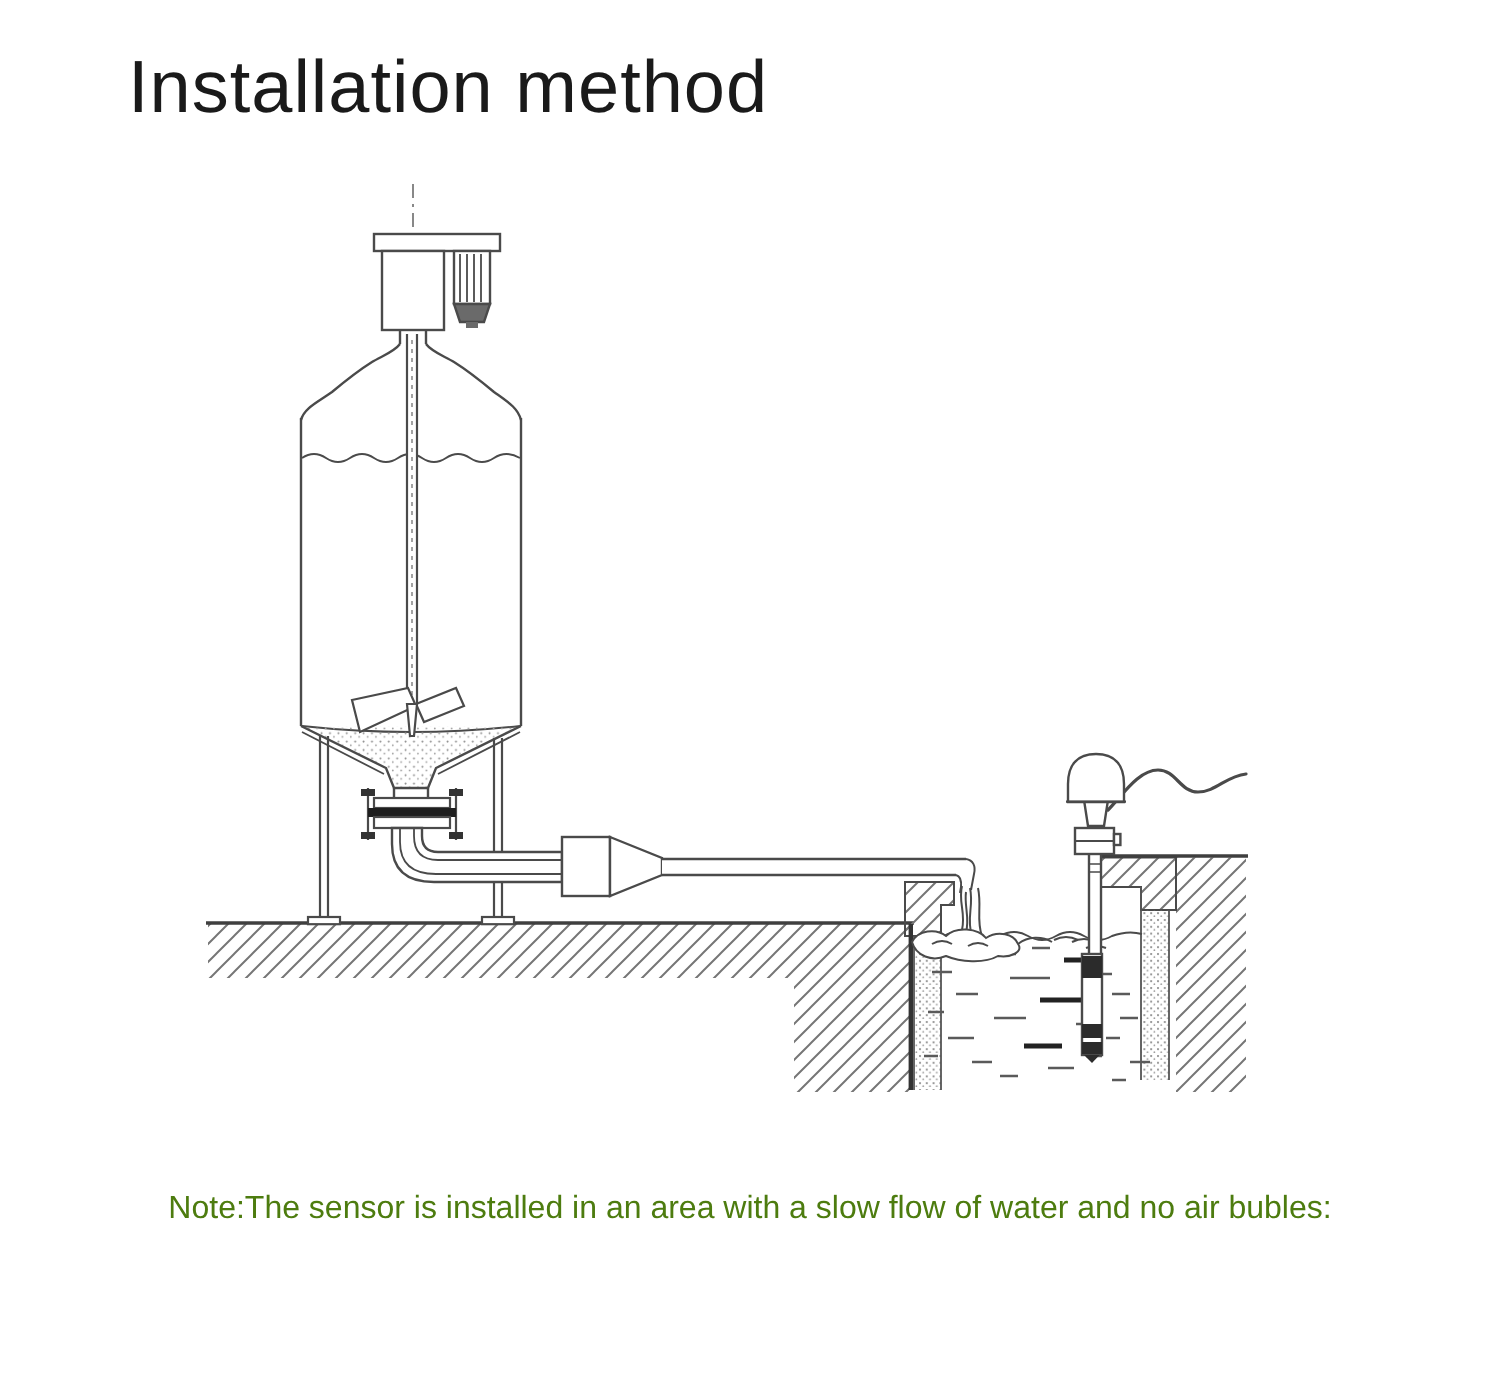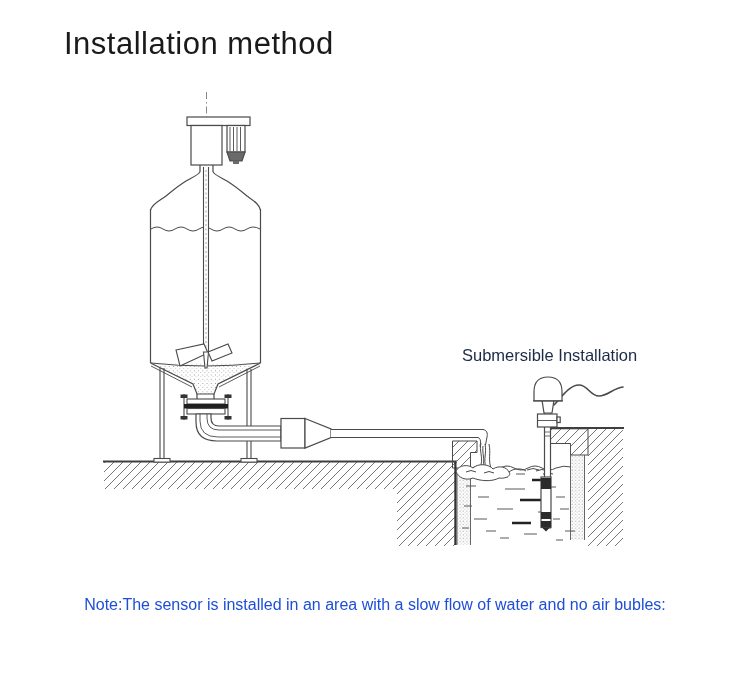--- a/index.html
+++ b/index.html
@@ -1,31 +1,31 @@
 <!DOCTYPE html>
 <html><head>
 <meta charset="utf-8">
 <style>
   html,body{margin:0;padding:0;background:#fff;}
   .canvas{
     position:relative;width:750px;height:700px;background:#ffffff;overflow:hidden;
     font-family:"Liberation Sans","DejaVu Sans",sans-serif;
   }
   .page-title{
-    position:absolute;left:64px;top:24px;font-size:31px;line-height:40px;
+    position:absolute;left:64px;top:24px;font-size:37px;line-height:40px;
     color:#1a1a1a;font-weight:400;letter-spacing:0.5px;white-space:nowrap;text-align:center;
   }
   .diagram-svg{position:absolute;left:0;top:0;width:750px;height:700px;}
   .sub-label{
     position:absolute;left:462px;top:345px;font-size:16.5px;line-height:20px;
     color:#1c2b45;font-weight:400;white-space:nowrap;
   }
   .note{
     position:absolute;left:0;top:592px;width:750px;text-align:center;
-    font-size:16px;line-height:25px;color:#1d4ed8;font-weight:400;
+    font-size:16px;line-height:25px;color:#4d7c0f;font-weight:400;
   }
   .note div{white-space:nowrap;}
 </style>
 </head>
 <body>
 
 <div class="canvas">
 
   <div class="page-title">Installation method</div>
 
@@ -169,19 +169,18 @@
       <g>
         <rect x="541" y="477" width="10" height="50.5"></rect>
         <rect x="541" y="478" width="10" height="11" fill="#2b2b2b" stroke="none"></rect>
         <rect x="541" y="512" width="10" height="7" fill="#2b2b2b" stroke="none"></rect>
         <rect x="541" y="521" width="10" height="6" fill="#2b2b2b" stroke="none"></rect>
         <path d="M542,527.5 L549.8,527.5 L546,531.5 Z" fill="#2b2b2b" stroke="none"></path>
       </g>
     </g>
   </svg>
 
-  <div class="sub-label">Submersible Installation</div>
 
   <div class="note">
     <div>Note:The sensor is installed in an area with a slow flow of water and no air bubles:</div>
   </div>
 
 </div>
 
 </body></html>

